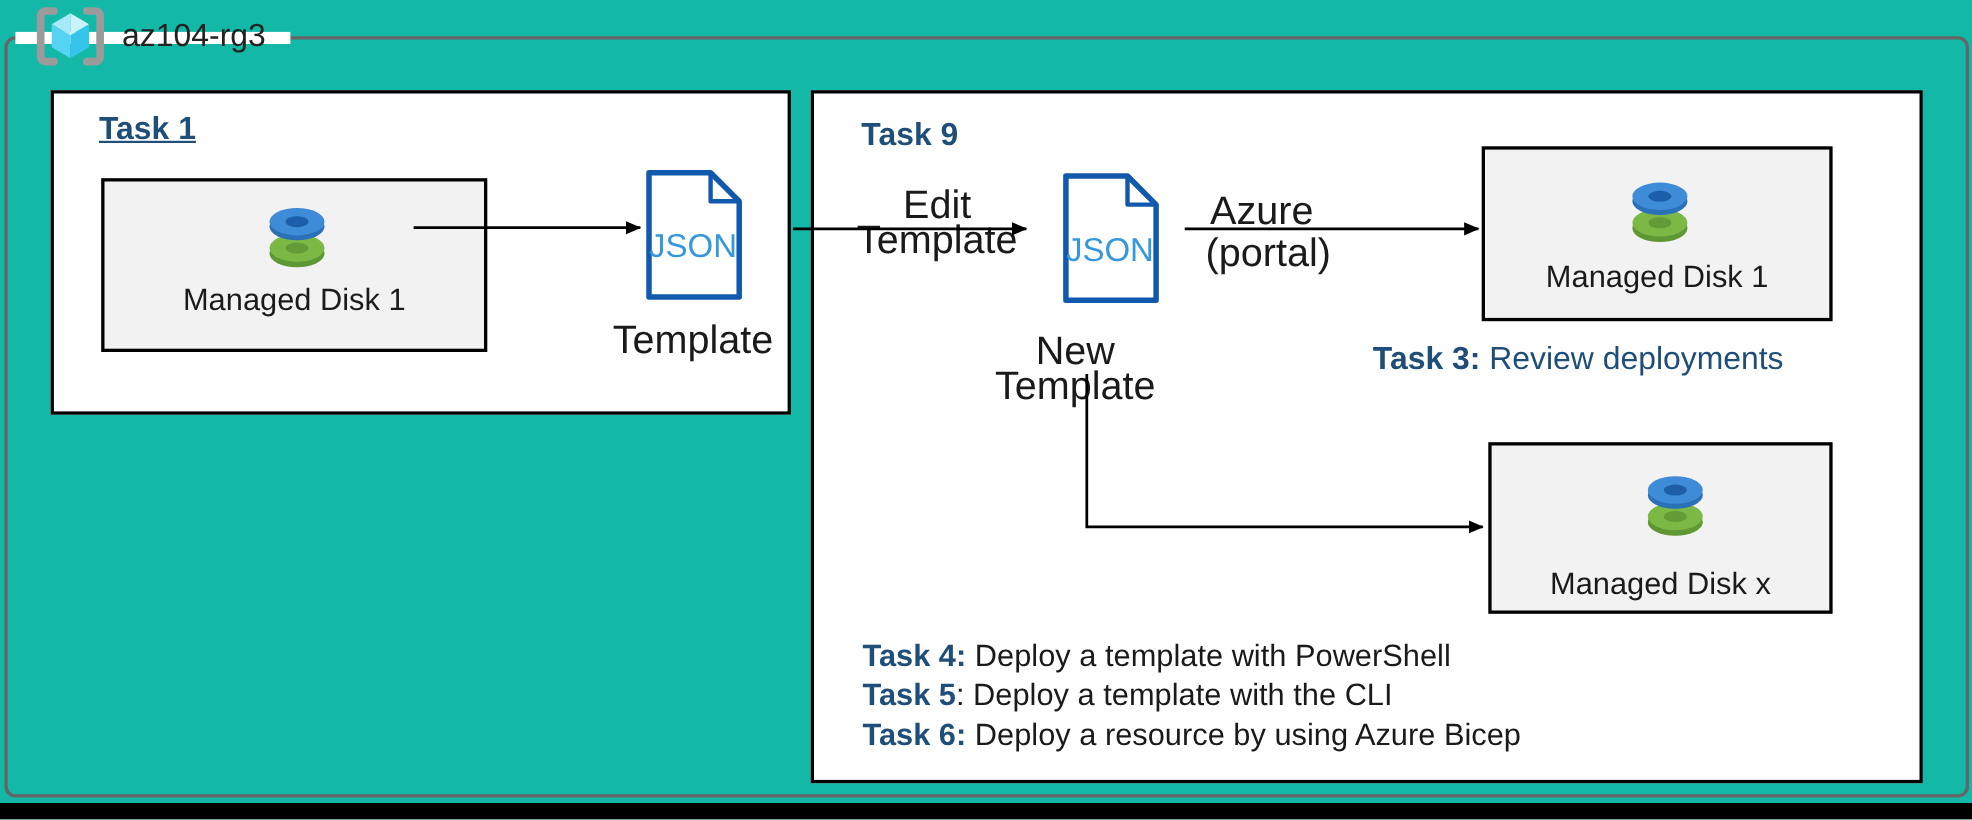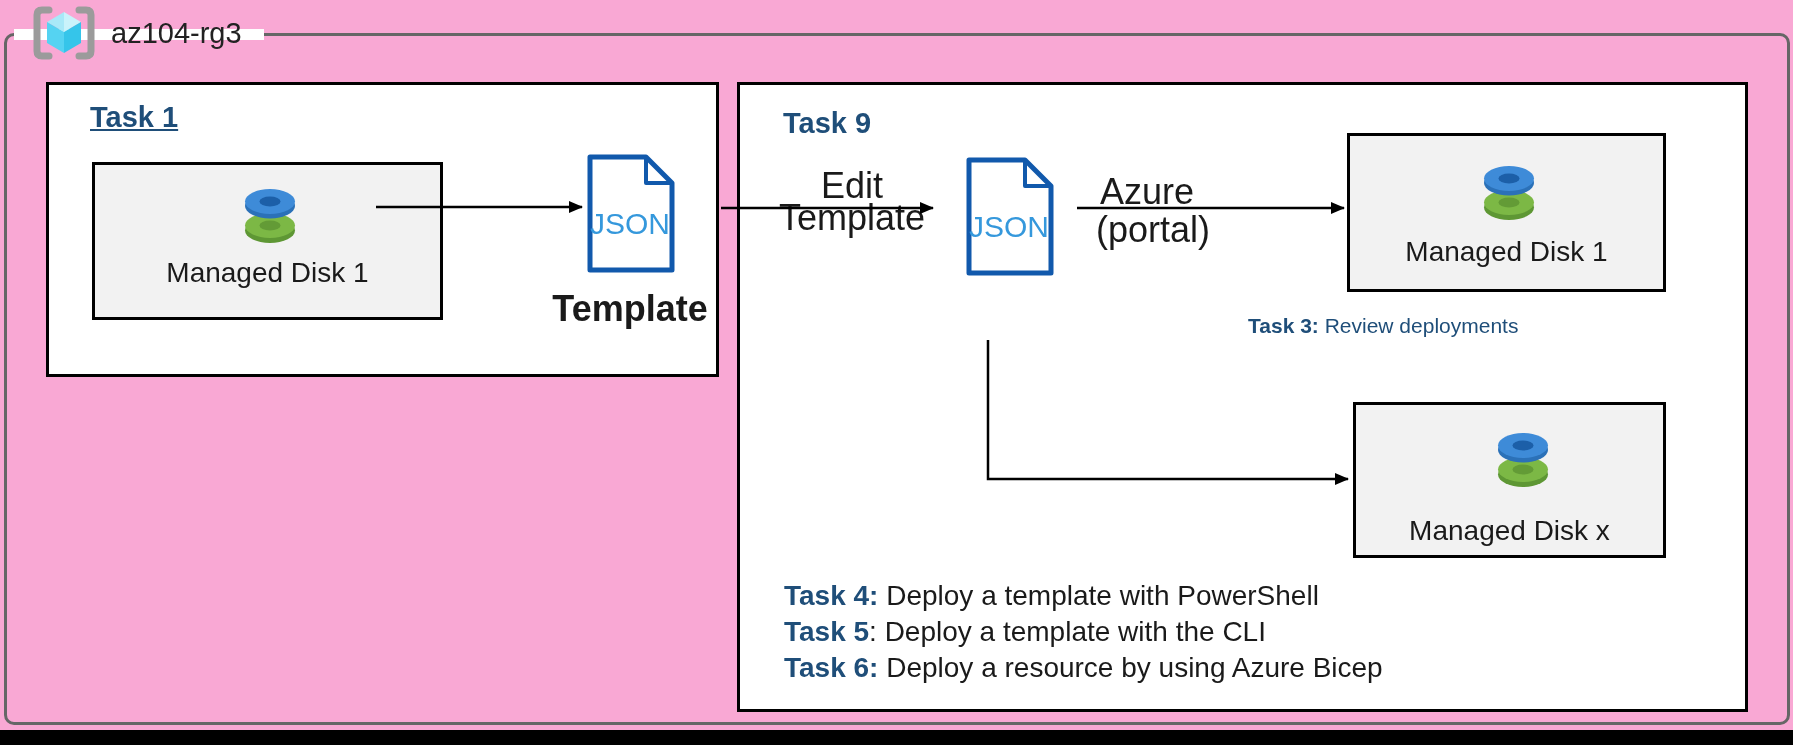--- a/index.html
+++ b/index.html
@@ -1,19 +1,19 @@
 <!DOCTYPE html>
 <html><head>
 <meta charset="utf-8">
 <style>
   * { margin:0; padding:0; box-sizing:border-box; }
   html,body { width:1793px; height:745px; background:#fff; overflow:hidden;
               font-family:"Liberation Sans", sans-serif; color:#1a1a1a; }
   .abs { position:absolute; }
-  #stage { position:relative; width:1793px; height:745px; background:#f9a8d4; }
+  #stage { position:relative; width:1793px; height:745px; background:#14b8a6; }
 
   
   #rg-frame { left:4px; top:33px; width:1786px; height:692px;
               border:3px solid #666; border-radius:10px; }
   #legend-cover { left:14px; top:29px; width:250px; height:11px; background:#fff; }
   #rg-label { left:111px; top:16px; font-size:29px; line-height:34px; color:#222; }
 
   
   .task-box { border:3px solid #000; background:#fff; }
   #task1-box { left:46px;  top:82px; width:673px; height:295px; }
@@ -25,28 +25,28 @@
   
   .disk-box { background:#F2F2F2; border:3px solid #000; }
   #md1a-box { left:92px;   top:162px; width:351px; height:158px; }
   #md1b-box { left:1347px; top:133px; width:319px; height:159px; }
   #mdx-box  { left:1353px; top:402px; width:313px; height:156px; }
   .disk-caption { width:100%; text-align:center; font-size:28px; line-height:32px; color:#1a1a1a; }
 
   
   .lbl { font-size:36px; line-height:32px; color:#1a1a1a; }
   .caption { text-align:center; }
-  #template-caption     { left:545px; top:293px; width:170px;font-weight:bold; }
+  #template-caption     { left:545px; top:293px; width:170px; }
   #edit-template-label  { left:747px; top:170px; width:210px; }
   #new-template-label   { left:875px; top:303px; width:205px; }
   #deploy-label         { left:1100px; top:176px; }
   #deploy-sublabel      { left:1096px; top:214px; }
 
   
-  #task3-line { left:1248px; top:309px; font-size:21px; line-height:34px; color:#1F4E79; }
+  #task3-line { left:1248px; top:309px; font-size:29px; line-height:34px; color:#1F4E79; }
   .t-bold { font-weight:bold; color:#1F4E79; }
   #task-list { left:768px; top:578px; font-size:28px; line-height:36px; color:#1a1a1a;margin-left:16px; }
 
   #arrow-layer { left:0; top:0; pointer-events:none; }
   #bottom-bar { left:0; top:730px; width:1793px; height:15px; background:#000; }
 </style>
 </head>
 <body>
 
 <div id="stage">
@@ -89,20 +89,21 @@
   <div class="abs task-box" id="task2-box"></div>
   <div class="abs task-title" id="task2-title">Task 9</div>
 
   <div class="abs lbl caption" id="edit-template-label">Edit Template</div>
 
   <svg class="abs" style="left:965px; top:156px;" width="90" height="121" viewBox="0 0 90 121">
     <path d="M4,4 H60 L86,30 V117 H4 Z" fill="#fff" stroke="#1159AC" stroke-width="5" stroke-linejoin="round"></path>
     <path d="M60,4 V30 H86" fill="none" stroke="#1159AC" stroke-width="4" stroke-linejoin="round"></path>
     <text x="44" y="81" text-anchor="middle" font-size="30" fill="#3598DC" font-family="Liberation Sans, sans-serif">JSON</text>
   </svg>
+  <div class="abs lbl caption" id="new-template-label">New Template</div>
 
   <div class="abs lbl" id="deploy-label">Azure</div>
   <div class="abs lbl" id="deploy-sublabel">(portal)</div>
 
   <div class="abs disk-box" id="md1b-box">
     <svg class="abs" style="left:132px; top:28px;" width="54" height="58" viewBox="0 0 54 58">
       <ellipse cx="27" cy="43.5" rx="25" ry="12.5" fill="#5E9734"></ellipse>
       <ellipse cx="27" cy="38.5" rx="25" ry="12.5" fill="#7CB845"></ellipse>
       <ellipse cx="27" cy="38.5" rx="10.5" ry="5" fill="#639B36"></ellipse>
       <ellipse cx="27" cy="19" rx="25" ry="12.5" fill="#2B71B8"></ellipse>

